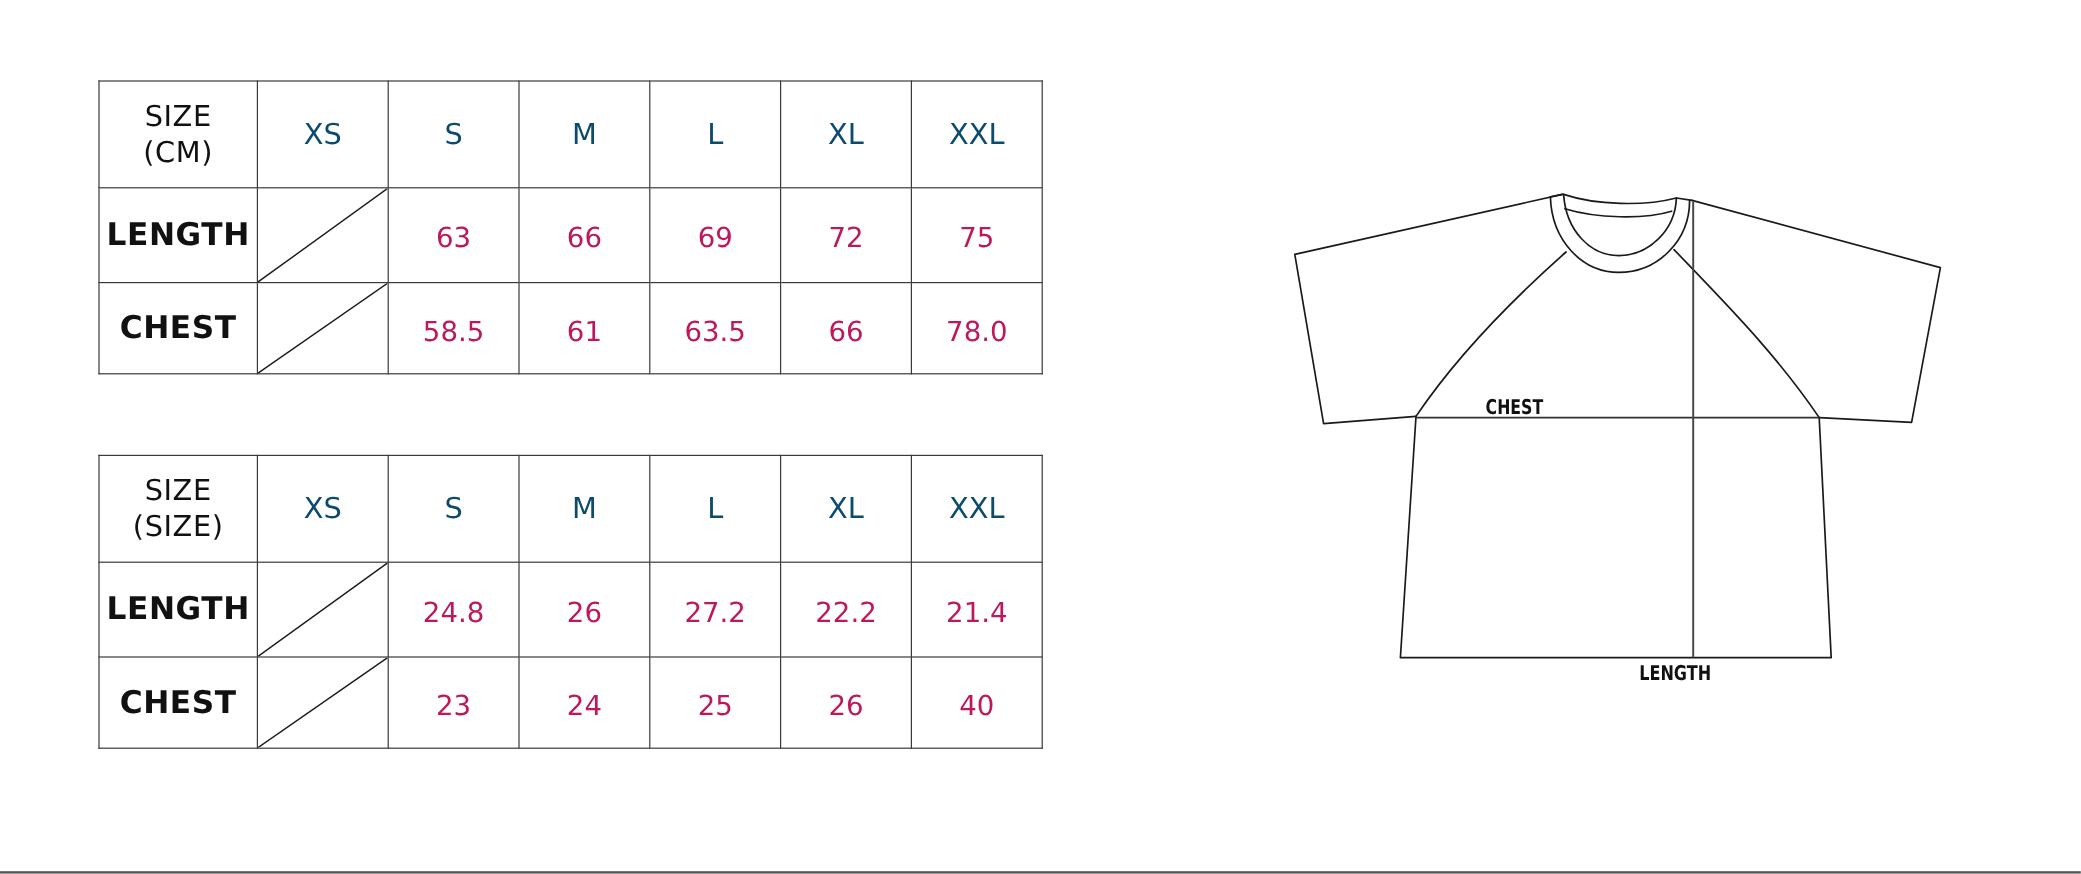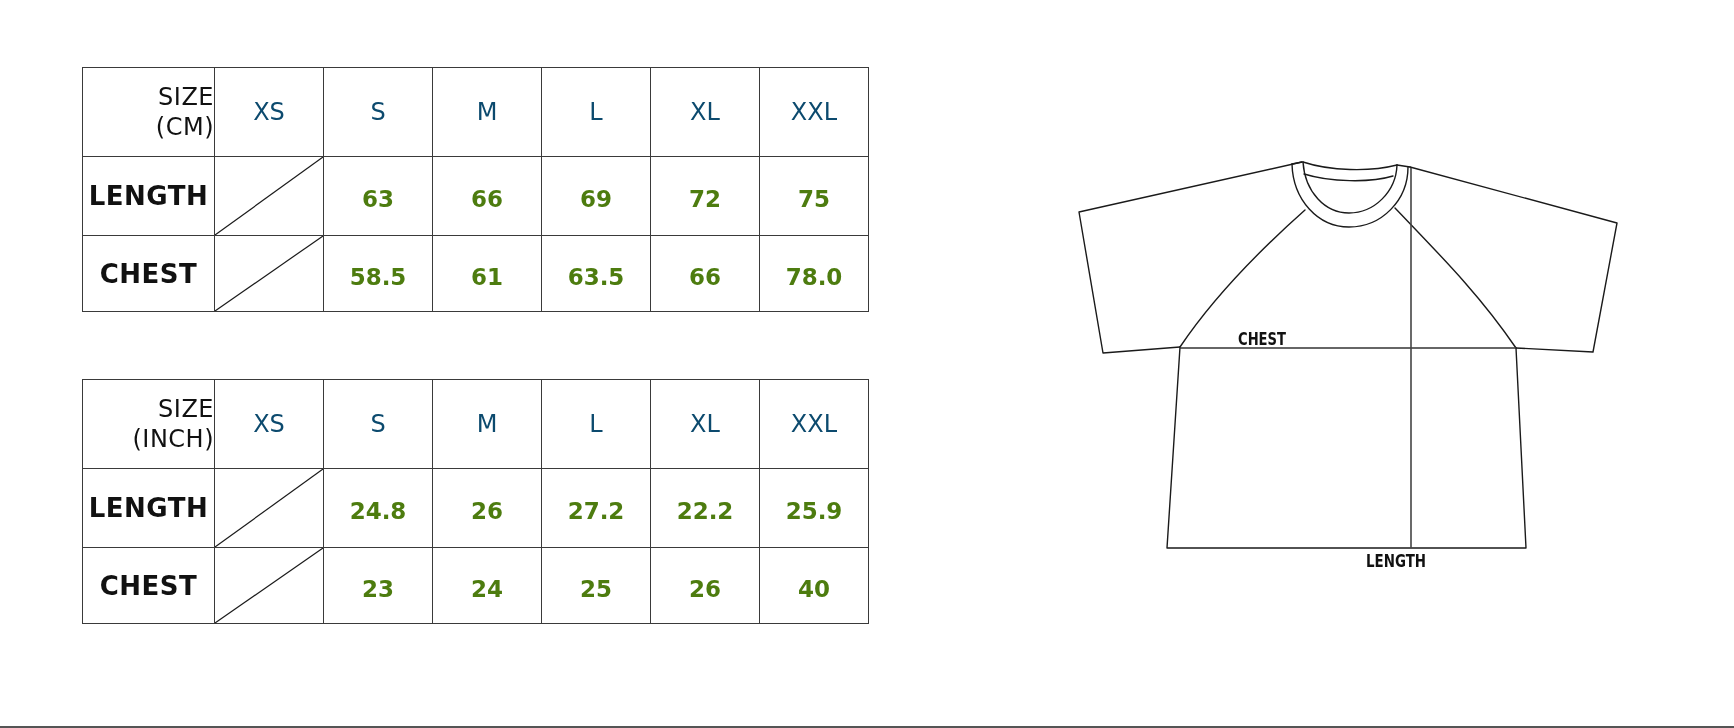--- a/index.html
+++ b/index.html
@@ -12,24 +12,24 @@
   }
   .size-table td {
     border: 1.3px solid #3a3a3a; text-align: center; vertical-align: middle; padding: 0;
     position: relative;
   }
   .size-table col.c0 { width: 132px; }
   .size-table col.cn { width: 109px; }
   .hdr-label {
     font-size: 24px; line-height: 30px; font-weight: 500; letter-spacing: 0.5px; color: #111;
   }
-  .hdr-label .unit { display: block; text-align: right; }
+  .hdr-label .unit { display: block; }
   .hdr-size { font-size: 24px; font-weight: 400; color: #0c4a6e; }
   .row-label { font-size: 26px; font-weight: 600; letter-spacing: 0.5px; color: #111; }
-  .val { font-size: 23px; font-weight: 700; color: #4d7c0f; padding-top: 6px; display: inline-block; }
+  .val { font-size: 23px; font-weight: 400; color: #be185d; padding-top: 6px; display: inline-block; }
   .na-cell svg { position: absolute; left: 0; top: 0; width: 100%; height: 100%; }
   #table-cm { left: 82px; top: 67px; }
   #table-in { left: 82px; top: 379px; }
   #table-cm tr.r0 td, #table-in tr.r0 td { height: 88px; }
   #table-cm tr.r1 td, #table-in tr.r1 td { height: 78px; }
   #table-cm tr.r2 td, #table-in tr.r2 td { height: 75px; }
   .diagram { position: absolute; left: 0; top: 0; width: 1734px; height: 728px; pointer-events: none; }
   .diagram text {
     font-family: "DejaVu Sans", sans-serif; font-weight: bold; font-size: 17px; letter-spacing: 0px;
   }
@@ -102,42 +102,42 @@
       <col class="cn">
       <col class="cn">
       <col class="cn">
       <col class="cn">
     </colgroup>
   <tbody>
       <tr class="r0">
     <td>
       <div class="hdr-label">
         <span class="unit">SIZE</span>
-        <span class="unit" style="font-weight:400">(INCH)</span>
+        <span class="unit" style="font-weight:400">(SIZE)</span>
       </div>
     </td>
     <td><span class="hdr-size">XS</span></td>
     <td><span class="hdr-size">S</span></td>
     <td><span class="hdr-size">M</span></td>
     <td><span class="hdr-size">L</span></td>
     <td><span class="hdr-size">XL</span></td>
     <td><span class="hdr-size">XXL</span></td>
   </tr>
   <tr class="r1">
     <td><span class="row-label">LENGTH</span></td>
     <td class="na-cell">
       <svg viewBox="0 0 100 100" preserveAspectRatio="none">
             <line x1="0" y1="100" x2="100" y2="0" stroke="#1a1a1a" stroke-width="1.2" vector-effect="non-scaling-stroke"></line>
           </svg>
     </td>
     <td><span class="val">24.8</span></td>
     <td><span class="val">26</span></td>
     <td><span class="val">27.2</span></td>
     <td><span class="val">22.2</span></td>
-    <td><span class="val">25.9</span></td>
+    <td><span class="val">21.4</span></td>
   </tr>
   <tr class="r2">
     <td><span class="row-label">CHEST</span></td>
     <td class="na-cell">
       <svg viewBox="0 0 100 100" preserveAspectRatio="none">
             <line x1="0" y1="100" x2="100" y2="0" stroke="#1a1a1a" stroke-width="1.2" vector-effect="non-scaling-stroke"></line>
           </svg>
     </td>
     <td><span class="val">23</span></td>
     <td><span class="val">24</span></td>

